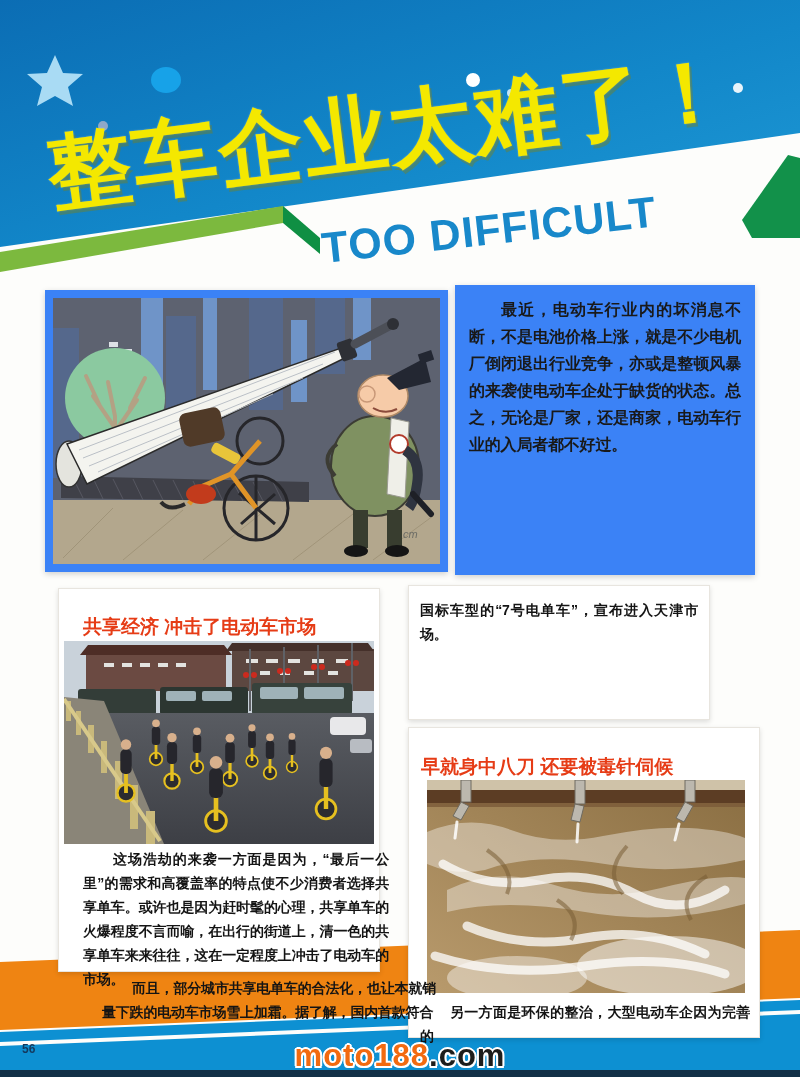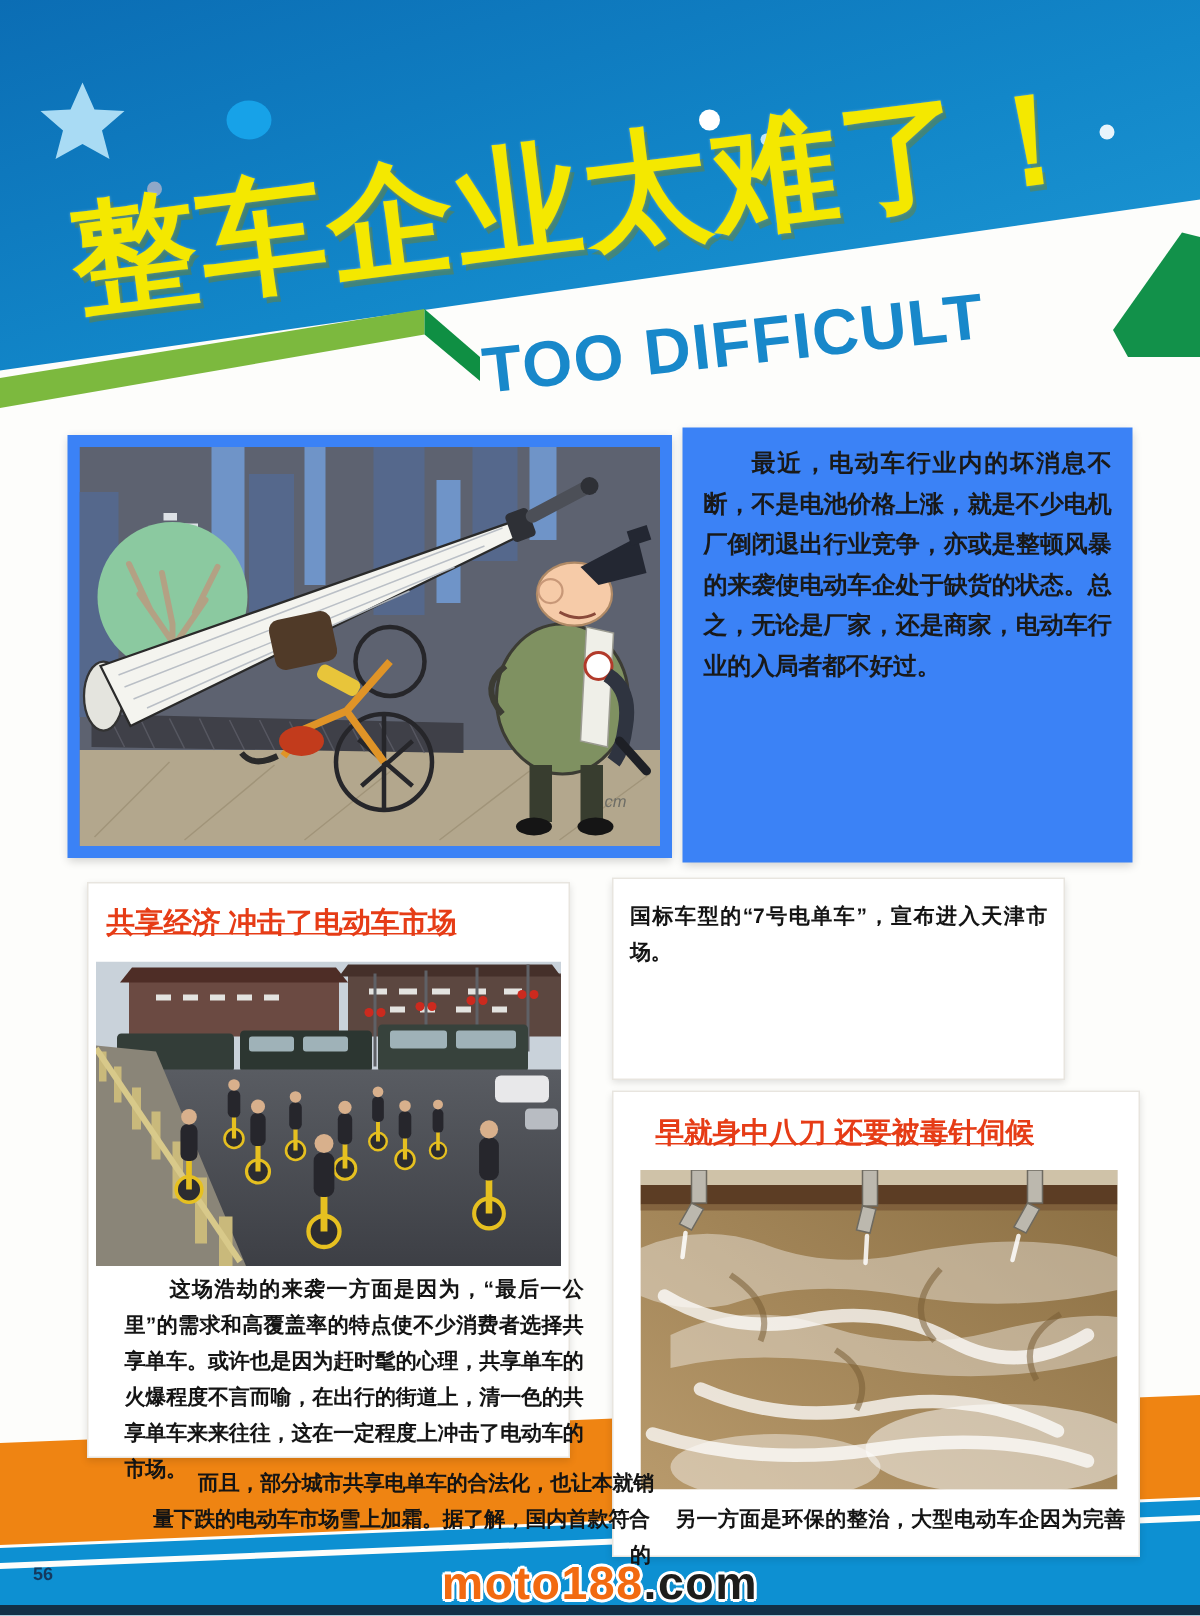--- a/index.html
+++ b/index.html
@@ -19,22 +19,22 @@
   #cartoon-panel{left:45px;top:290px;width:403px;height:282px;padding:0;}
   #cartoon-panel svg{display:block;margin:8px;}
   #intro-panel{left:455px;top:285px;width:300px;height:290px;box-sizing:border-box;padding:11px 14px;}
   #intro-panel p{margin:0;font-size:16px;line-height:27px;font-weight:700;color:#191919;
       letter-spacing:-0.2px;text-indent:32px;text-align:justify;}
   
   .wbox{background:#ffffff;border:1px solid #e8e5df;box-shadow:0 2px 5px rgba(0,0,0,.13);
       box-sizing:border-box;z-index:2;}
   #left-box{left:58px;top:588px;width:322px;height:384px;}
   #right-top-box{left:408px;top:585px;width:302px;height:135px;padding:12px 11px;}
-  #right-bottom-box{left:408px;top:727px;width:352px;height:311px;padding:14px 28px;}
-  .heading-red{font-size:19px;font-weight:700;color:#e63c16;margin:0;text-decoration:underline;}
+  #right-bottom-box{left:408px;top:727px;width:352px;height:311px;padding:14px 0;}
+  .heading-red{font-size:19px;font-weight:700;color:#e63c16;margin:12px;}
   #left-box .heading-red{padding:13px 0 0 12px;}
   .bodytext{font-size:14px;line-height:24px;font-weight:700;color:#141414;
       letter-spacing:-0.2px;text-align:justify;margin:0;}
   .indent{text-indent:30px;}
   #photo1{position:absolute;left:5px;top:52px;width:310px;height:203px;}
   #s1-p1{position:absolute;left:24px;top:258px;width:306px;}
   #s2-p1,#s2-p2{margin:0;}
   #photo2{position:absolute;left:18px;top:52px;width:318px;height:213px;}
   #s3-caption{position:absolute;left:11px;top:272px;width:330px;}
   

